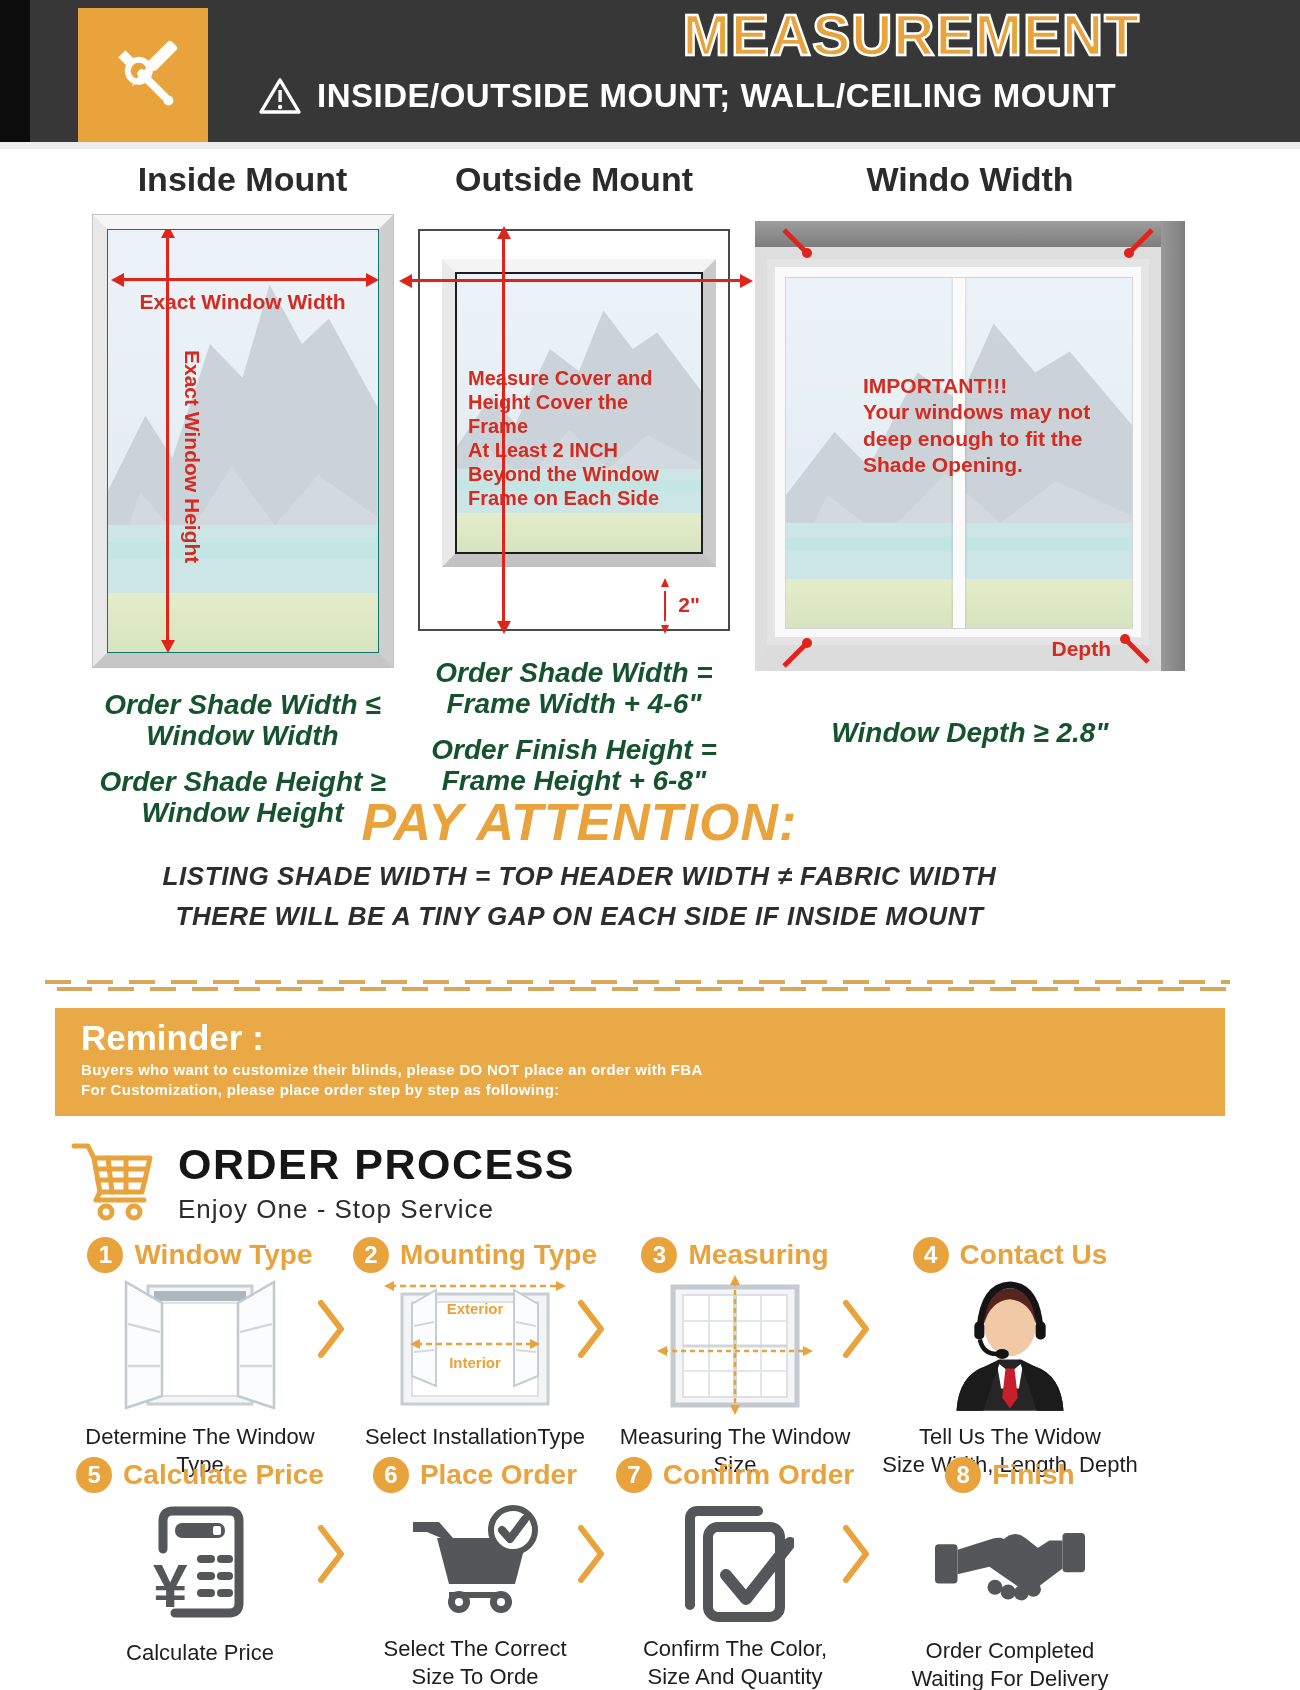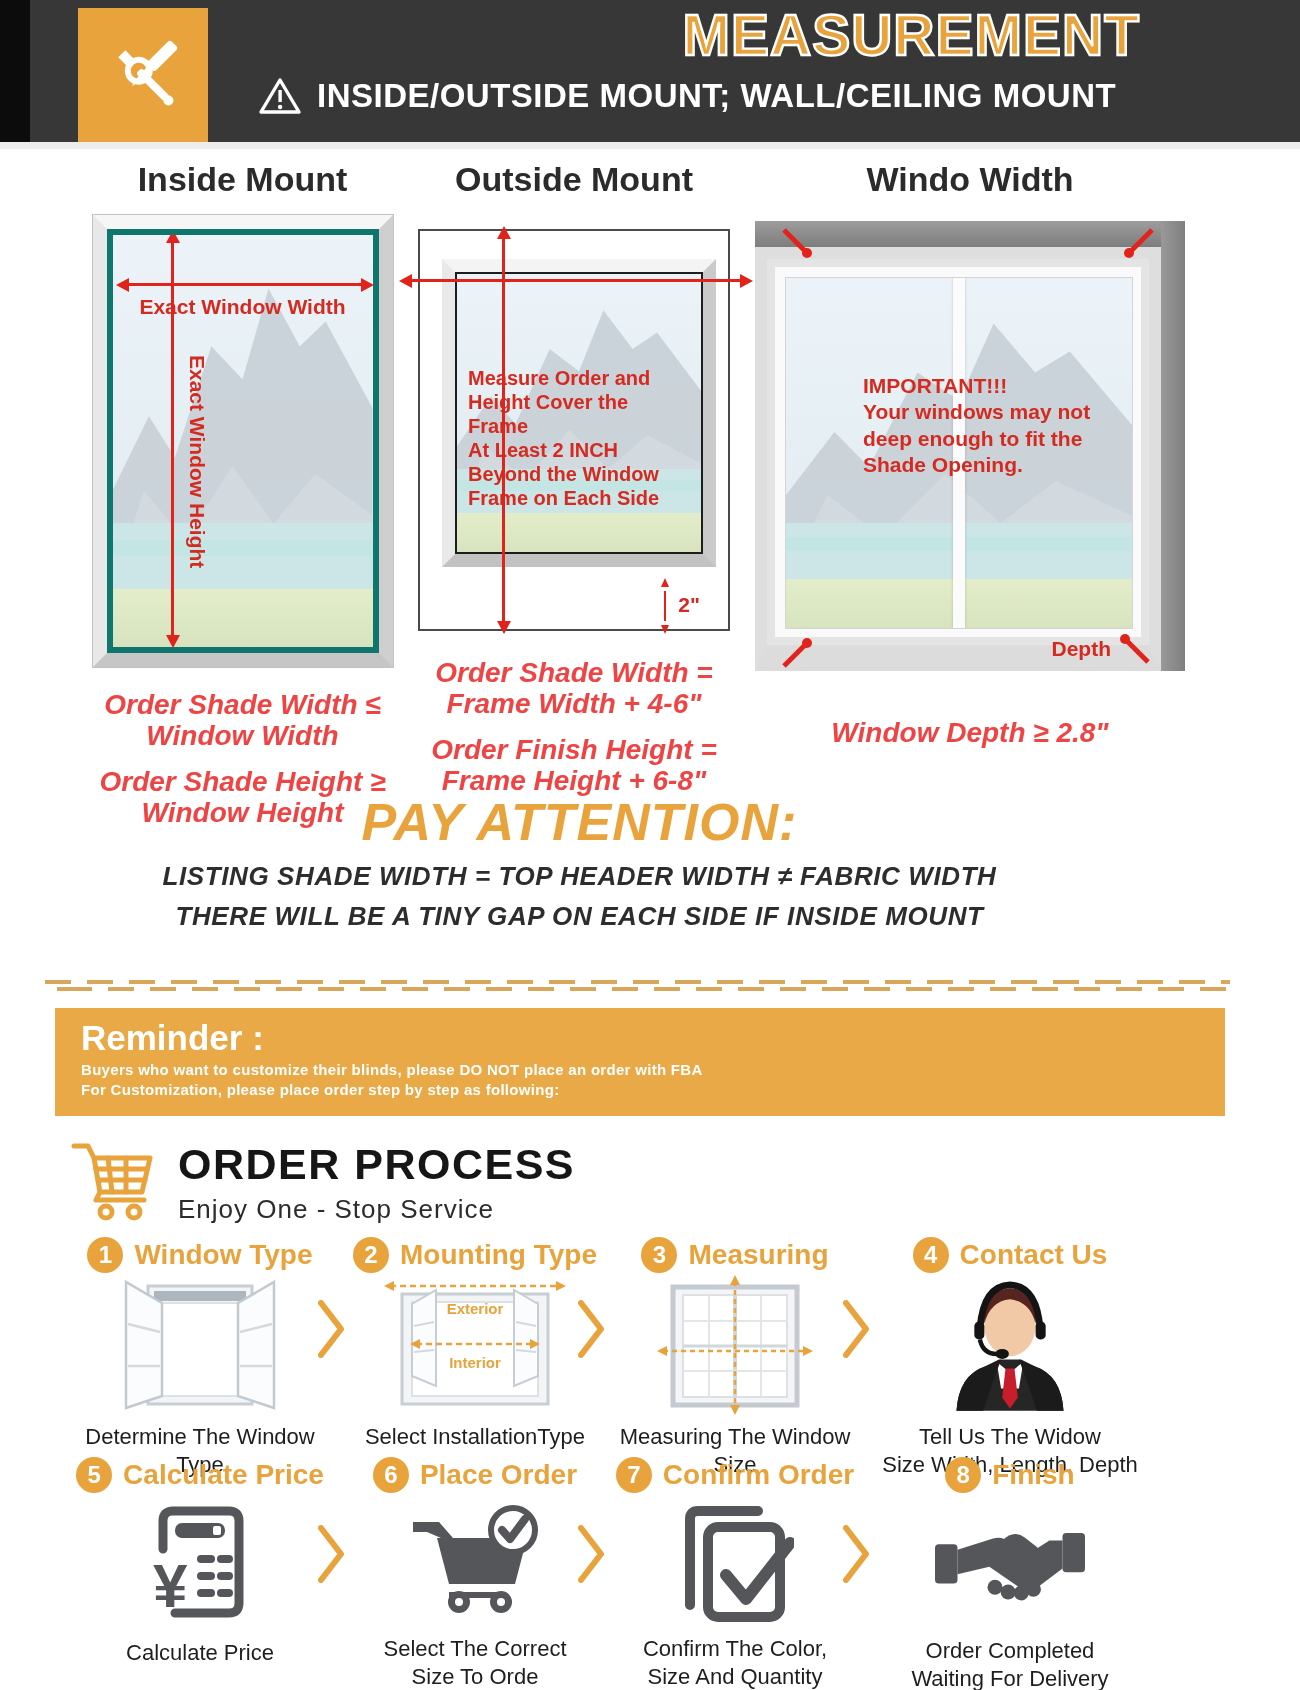--- a/index.html
+++ b/index.html
@@ -17,21 +17,21 @@
   .hdr-title { position:absolute; top:2px; right:160px; font-size:57px; font-weight:800;
     color:#E8A33C; letter-spacing:1px; -webkit-text-stroke:2.4px #ffffff; white-space:nowrap; }
   .hdr-subrow { position:absolute; left:258px; top:76px; display:flex; align-items:center; gap:15px; }
   .hdr-subtitle { color:#fff; font-size:33px; font-weight:800; letter-spacing:0.5px; white-space:nowrap; }
   .header-underline { position:absolute; top:142px; left:0; width:1300px; height:7px; background:#ededed; }
 
   
   .mounts { position:absolute; top:160px; left:0; width:1300px; height:620px; }
   .mcol { position:absolute; top:0; }
   .mcol-title { font-size:34px; font-weight:800; color:#2b2b2b; text-align:center; }
-  .rule { font-size:28px; font-weight:bold; font-style:italic; color:#ef4444;
+  .rule { font-size:28px; font-weight:bold; font-style:italic; color:#14532d;
     text-align:center; line-height:1.12; margin-top:14px; }
 
   
   .scene { position:absolute; inset:0; background:linear-gradient(#ddeaf3,#cfe0ea 55%,#c9dce8); }
   .scene .mtn { position:absolute; inset:0; background:#93a2af; opacity:.8;
     clip-path:polygon(0 86%,0 62%,14% 44%,24% 54%,38% 27%,50% 35%,60% 13%,72% 27%,82% 21%,100% 42%,100% 86%,0 86%); }
   .scene .mtn2 { position:absolute; inset:0; background:#b3bfc8; opacity:.75;
     clip-path:polygon(0 86%,12% 62%,28% 74%,46% 56%,62% 70%,78% 58%,100% 68%,100% 86%,0 86%); }
   .scene .lake { position:absolute; left:0; right:0; bottom:13%; height:17%; background:#a2cfd3; }
   .scene .lake2 { position:absolute; left:0; right:0; bottom:22%; height:4%; background:#8fd0cd; opacity:.8; }
@@ -54,21 +54,21 @@
   .arrow-v.small::before,.arrow-v.small::after { left:-5px; border-width:4.5px; }
   .arrow-v.small::before { border-bottom-width:9px; }
   .arrow-v.small::after { border-top-width:9px; }
 
   .red-label { color:#D42A20; font-weight:bold; }
 
   
   .win1 { position:relative; margin:16px auto 0; width:300px; height:452px; background:#ececec;
     border:14px solid; border-color:#f6f6f6 #cfcfcf #c6c6c6 #e8e8e8; box-sizing:border-box;
     box-shadow:0 0 0 1px #c2c2c2; }
-  .win1-inner { position:absolute; inset:0; border:6px solid #0f766e; overflow:hidden; }
+  .win1-inner { position:absolute; inset:0; border:1px solid #0f766e; overflow:hidden; }
 
   
   .outrect { position:relative; margin:30px auto 0; width:312px; height:402px;
     border:2px solid #4a4a4a; background:#fff; box-sizing:border-box; }
   .win2 { position:absolute; top:28px; left:22px; right:12px; bottom:62px;
     border:13px solid; border-color:#f4f4f4 #cacaca #c2c2c2 #e9e9e9; }
   .win2-inner { position:absolute; inset:0; border:2px solid #1d1d1d; overflow:hidden; }
   .note-red { position:absolute; color:#D42A20; font-weight:bold; }
   .note-red span { display:block; }
 
@@ -204,21 +204,21 @@
               <div class="mtn"></div>
                 <div class="mtn2"></div>
                 <div class="lake"></div>
               <div class="lake2"></div>
                 <div class="grass"></div>
                 <div class="wash"></div>
             </div>
           </div>
         </div>
         <div class="note-red" style="left:48px; top:135px; font-size:20px; line-height:1.2;">
-          <span>Measure Order and</span>
+          <span>Measure Cover and</span>
           <span>Height Cover the</span>
           <span>Frame</span>
           <span>At Least 2 INCH</span>
           <span>Beyond the Window</span>
           <span>Frame on Each Side</span>
         </div>
         <div class="arrow-h" style="left:-8px; right:-12px; top:48px;"></div>
         <div class="arrow-v" style="left:82px; top:8px; bottom:8px;"></div>
         <div class="arrow-v small" style="right:62px; bottom:8px; height:30px;"></div>
         <div class="red-label" style="position:absolute; right:28px; bottom:12px; font-size:21px;">2"</div>

